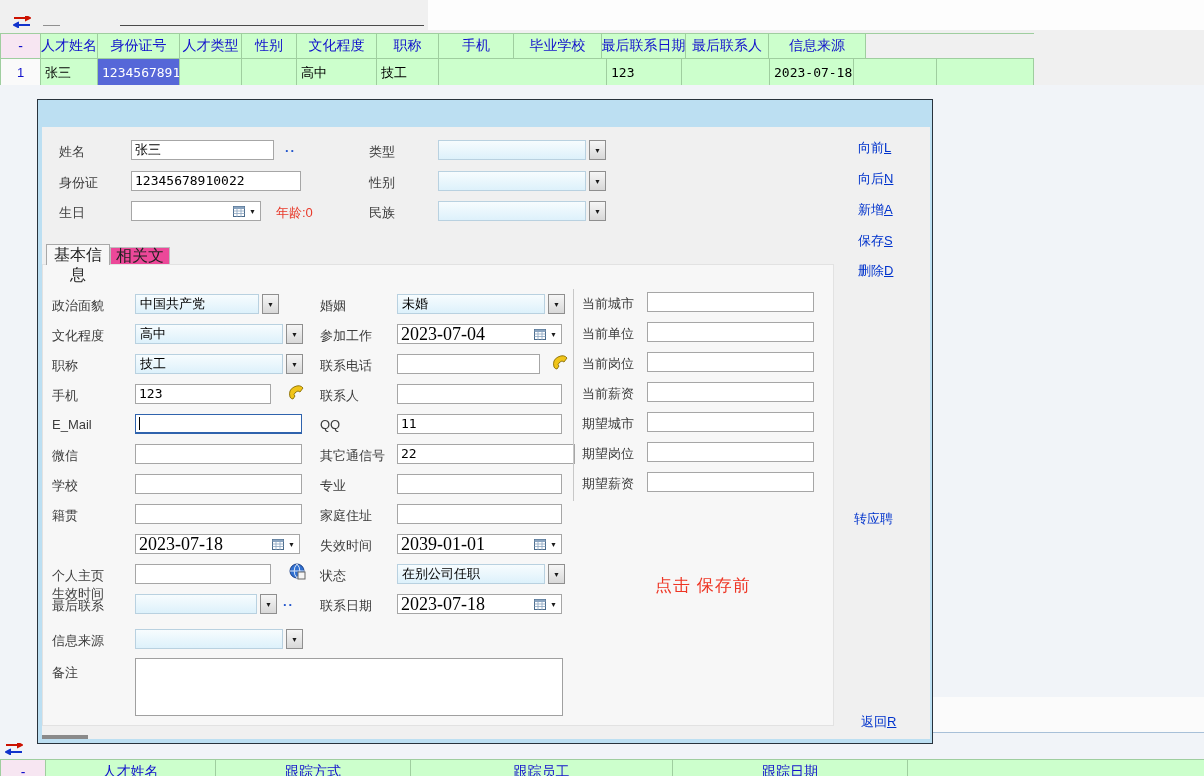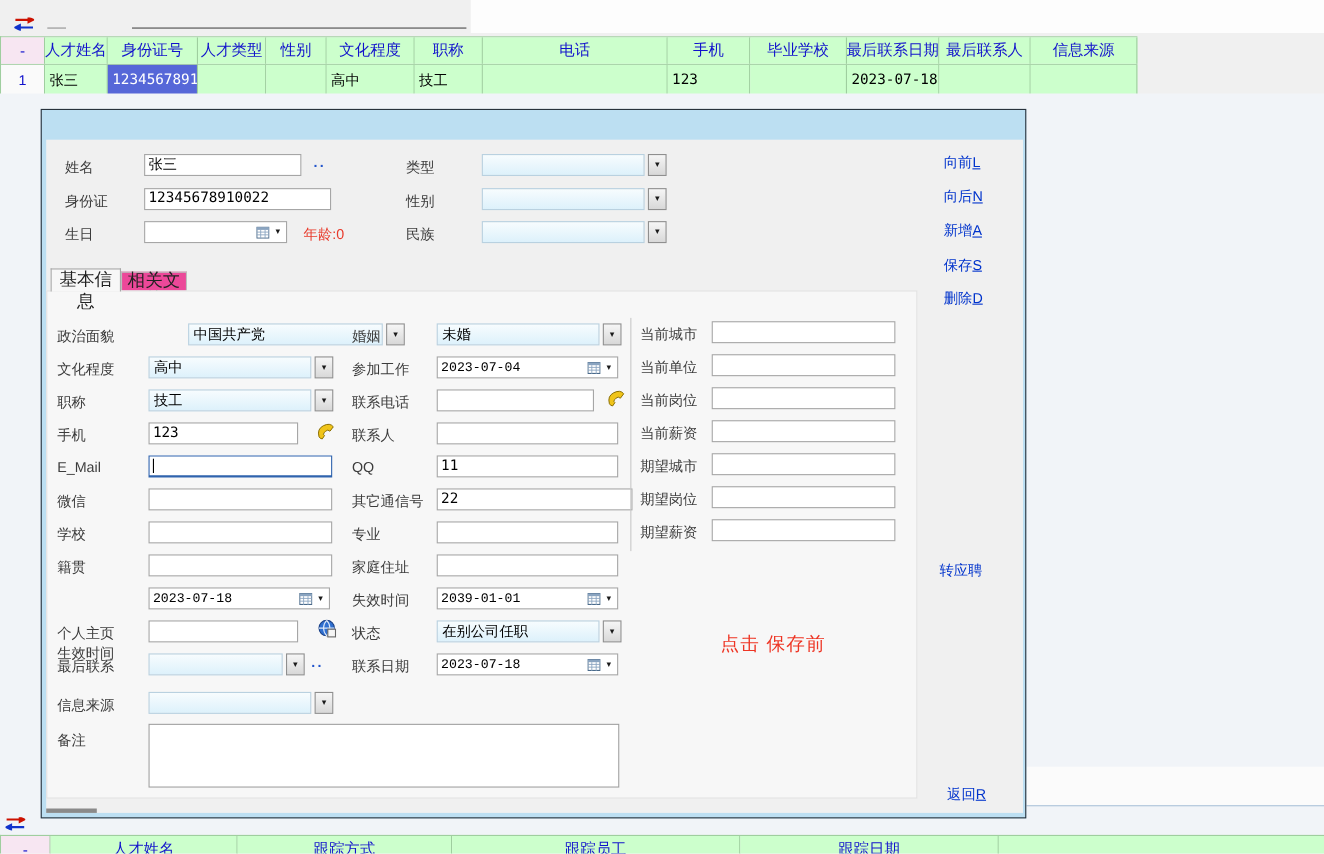--- a/index.html
+++ b/index.html
@@ -40,21 +40,21 @@
   .txt.focus{border:1px solid #2f63ad;border-bottom:2px solid #2f63ad;}
   .caret{position:absolute;left:3px;top:2px;width:1px;height:13px;background:#000;}
   .combo{position:absolute;height:20px;display:flex;}
   .cfield{background:linear-gradient(#f7fcfe,#ddf1fb);border:1px solid #b9d1e0;box-sizing:border-box;height:20px;
           line-height:18px;padding:0 4px;font-size:13px;overflow:hidden;white-space:nowrap;}
   .cbtn{width:17px;height:20px;margin-left:3px;background:linear-gradient(#f6f6f6,#d8d8d8);
         border:1px solid #8f8f8f;box-sizing:border-box;display:flex;align-items:center;justify-content:center;
         font-size:7px;color:#1a1a1a;cursor:pointer;}
   .date{position:absolute;height:20px;background:#fff;border:1px solid #a6a6a6;box-sizing:border-box;
         display:flex;align-items:center;padding-left:3px;}
-  .date .dval{font-family:Liberation Mono, monospace;font-size:12px;}
+  .date .dval{font-family:Liberation Serif, serif;font-size:18px;}
   .date .cal{margin-left:auto;display:flex;align-items:center;cursor:pointer;}
   .date .arr{font-size:7px;color:#1a1a1a;padding:0 4px;cursor:pointer;}
   .dots{position:absolute;color:#2255cc;font-weight:bold;font-size:13px;letter-spacing:2px;}
   .navlink{position:absolute;color:#0033cc;font-size:13px;white-space:nowrap;cursor:pointer;}
   .navlink .mn{text-decoration:underline;}
   .tab{position:absolute;box-sizing:border-box;font-size:16px;color:#222;text-align:center;cursor:pointer;}
   .tab.on{background:#f7f7f7;border:1px solid #a8a8a8;border-bottom:none;z-index:2;line-height:20px;}
   .tab.off{background:#ec4899;border:1px solid #bdbdbd;border-bottom:none;line-height:16px;}
   .panel{position:absolute;left:0;top:137px;width:792px;height:462px;background:#f7f7f7;border:1px solid #e2e2e2;box-sizing:border-box;}
   .vdiv{position:absolute;width:1px;background:#c8c8c8;}
@@ -80,21 +80,20 @@
 
   <div class="grid" style="left:0;top:33px;">
     <div class="g-row g-head">
       <div class="g-c cpink" style="width:40px">-</div>
       <div class="g-c" style="width:57px">人才姓名</div>
       <div class="g-c" style="width:82px">身份证号</div>
       <div class="g-c" style="width:62px">人才类型</div>
       <div class="g-c" style="width:55px">性别</div>
       <div class="g-c" style="width:80px">文化程度</div>
       <div class="g-c" style="width:62px">职称</div>
-      <div class="g-c" style="width:168px">电话</div>
       <div class="g-c" style="width:75px">手机</div>
       <div class="g-c" style="width:88px">毕业学校</div>
       <div class="g-c" style="width:84px">最后联系日期</div>
       <div class="g-c" style="width:83px">最后联系人</div>
       <div class="g-c" style="width:97px">信息来源</div>
     </div>
     <div class="g-row g-data">
       <div class="g-c cnum" style="width:40px">1</div>
       <div class="g-c" style="width:57px">张三</div>
       <div class="g-c csel mono" style="width:82px">12345678910022</div>
@@ -162,21 +161,21 @@
       <span class="navlink" style="left:812px;top:383px;"><span>转应聘</span></span>
       <span class="navlink" style="left:819px;top:586px;"><span>返回</span><span class="mn">R</span></span>
 
       <span class="tab on" style="left:4px;top:117px;width:64px;height:21px;">基本信息</span>
       <span class="tab off" style="left:68px;top:120px;width:60px;height:18px;">相关文件</span>
 
       <div class="panel">
 
         <span class="lbl" style="left:9px;top:32px;">政治面貌</span>
         <span class="combo" style="left:92px;top:29px;">
-            <span class="cfield" style="width:177px;margin-left:36px;">中国共产党</span>
+            <span class="cfield" style="width:124px;">中国共产党</span>
             <span class="cbtn">▼</span>
           </span>
 
         <span class="lbl" style="left:9px;top:62px;">文化程度</span>
         <span class="combo" style="left:92px;top:59px;">
             <span class="cfield" style="width:148px;">高中</span>
             <span class="cbtn">▼</span>
           </span>
 
         <span class="lbl" style="left:9px;top:92px;">职称</span>

